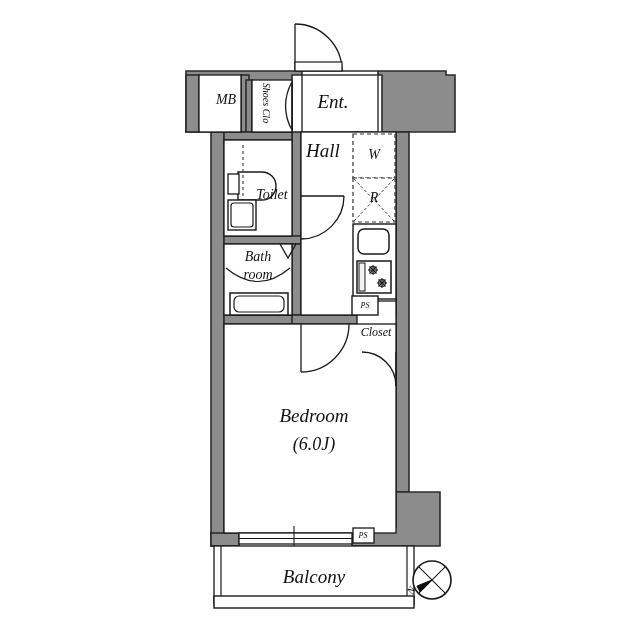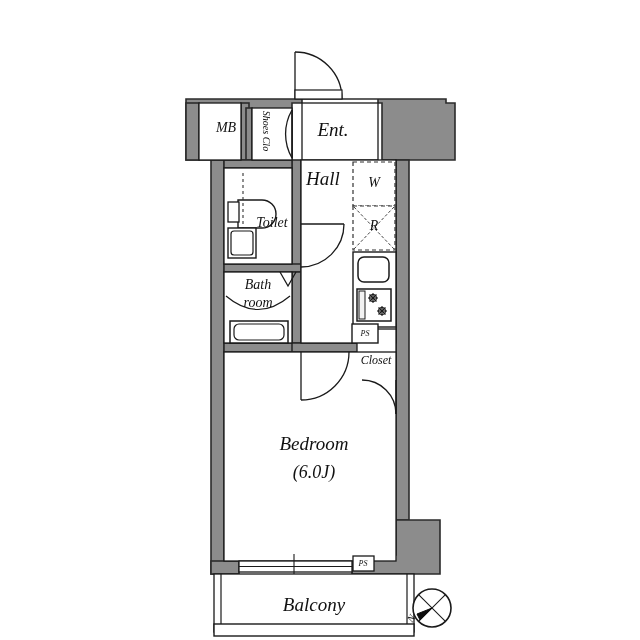--- a/index.html
+++ b/index.html
@@ -10,21 +10,20 @@
   body {
     width: 640px;
     height: 640px;
     font-family: "Liberation Serif", serif;
     overflow: hidden;
   }
   #plan-root {
     position: relative;
     width: 640px;
     height: 484px;
-    margin-top: 28px;
   }
   #floorplan-svg {
     display: block;
     width: 640px;
     height: 640px;
   }
   .lbl {
     font-family: "Liberation Serif", serif;
     font-style: italic;
     fill: #111111;

